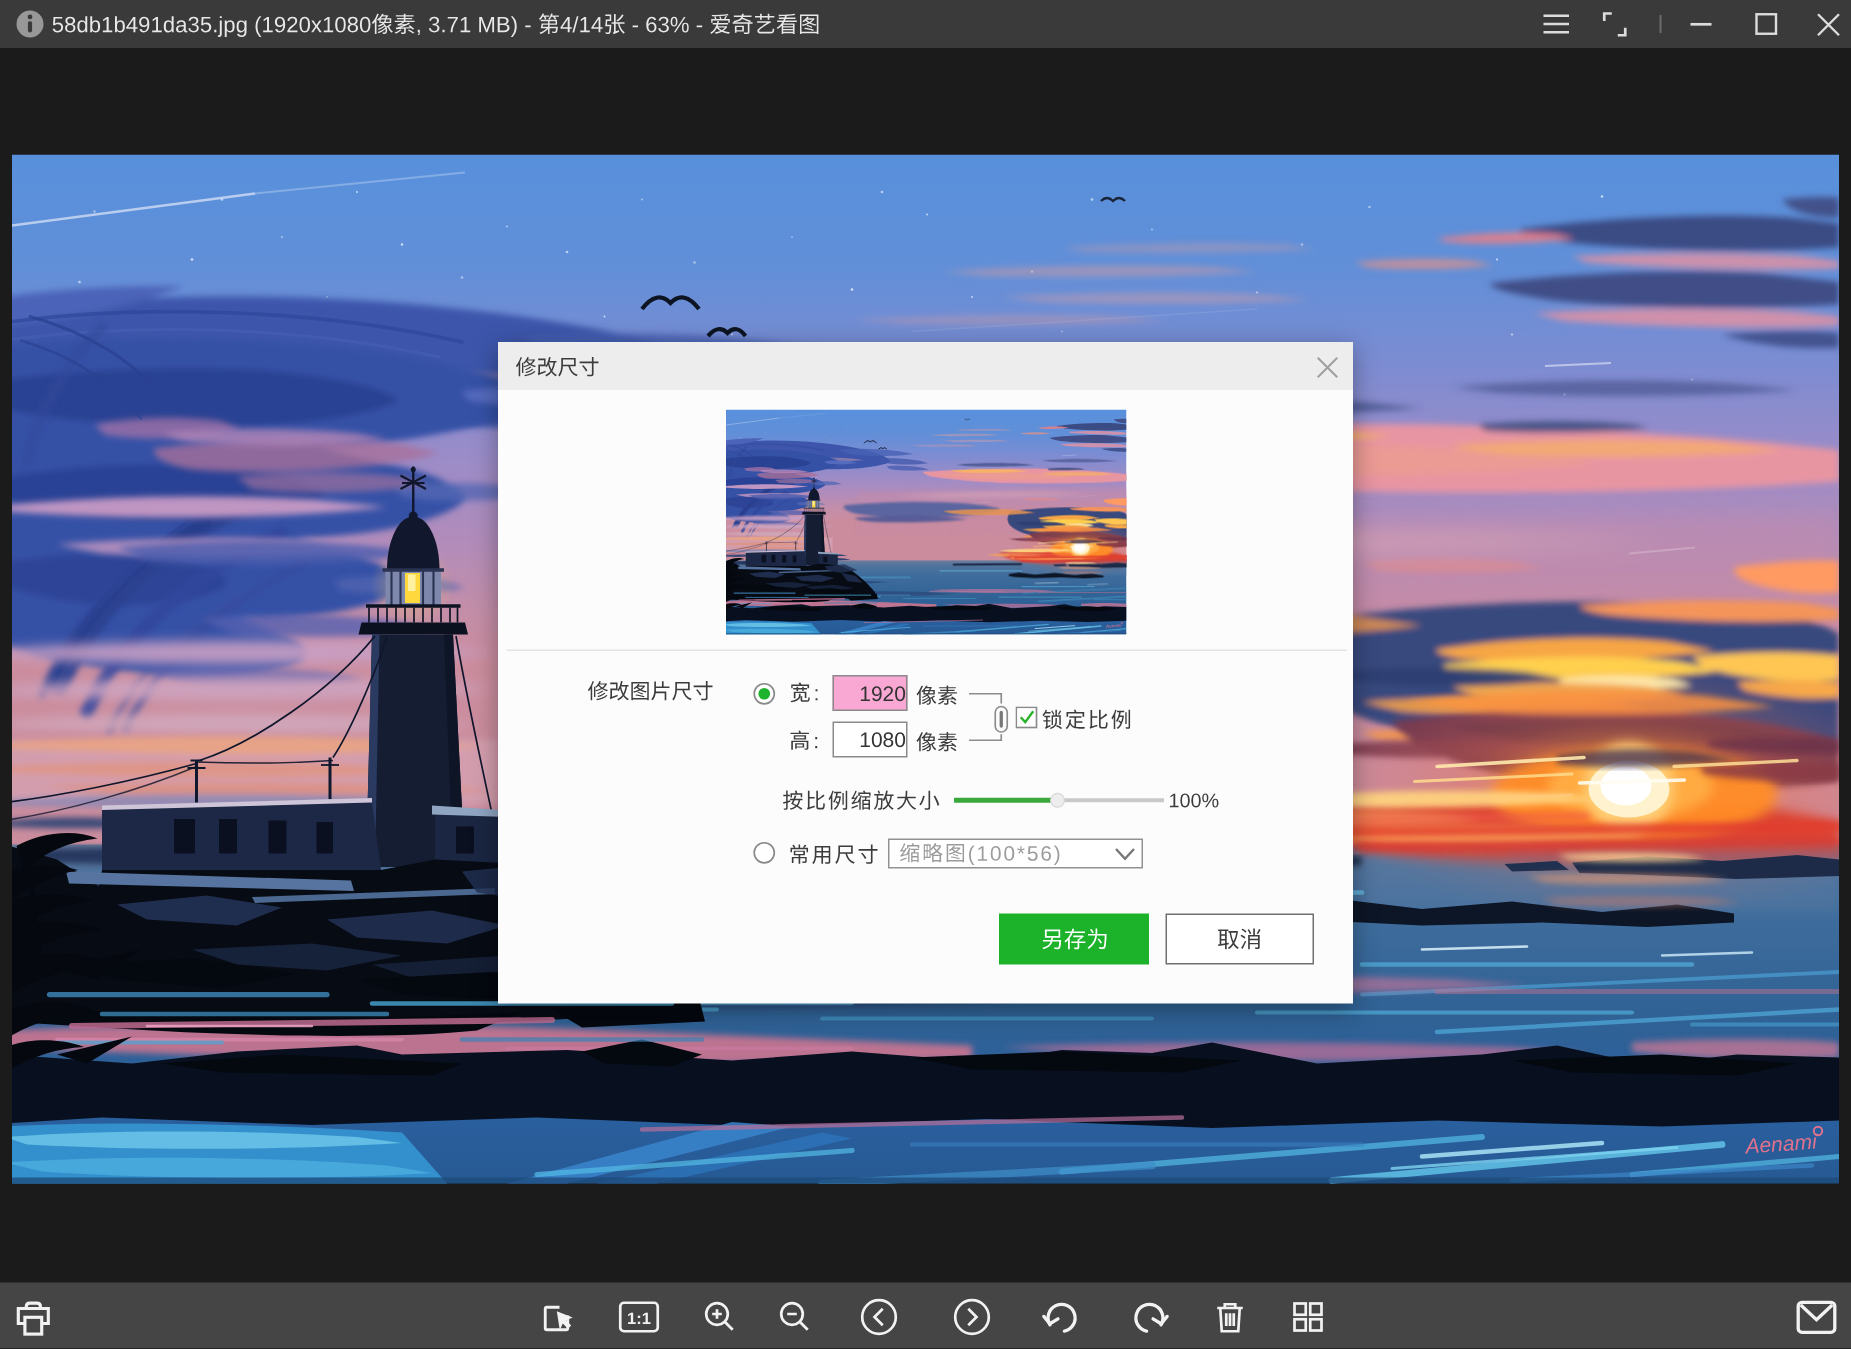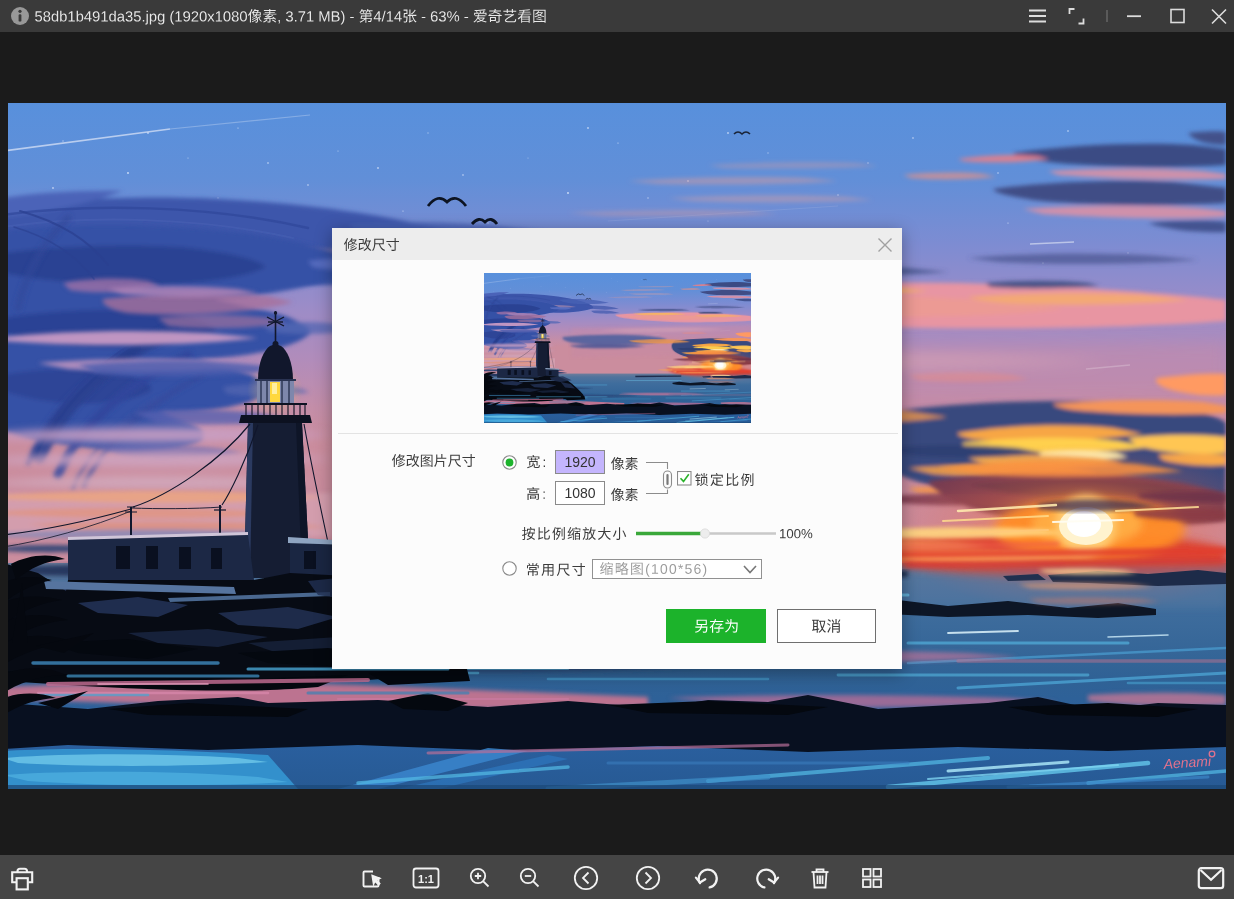--- a/index.html
+++ b/index.html
@@ -560,22 +560,22 @@
 <svg class="abs" style="left:502px;top:455px" width="16" height="16" viewBox="0 0 16 16">
     <circle cx="7.5" cy="7.5" r="6.7" fill="#fff" stroke="#8a8a8a" stroke-width="1.1"></circle>
     <circle cx="7.5" cy="7.5" r="3.9" fill="#1db32c"></circle>
   </svg>
 <svg style="position:absolute;left:525.0px;top:453.4px;width:22.0px;height:17.2px;" viewBox="-1.4 -13.9 22.0 17.2">
     <path d="M7.3 -2.7V-0.4C7.3 0.7 7.7 1 9.1 1C9.4 1 11.4 1 11.7 1C13 1 13.3 0.4 13.5 -1.7C13.2 -1.8 12.7 -1.9 12.5 -2.1C12.4 -0.2 12.3 0 11.6 0C11.2 0 9.5 0 9.2 0C8.5 0 8.4 -0 8.4 -0.4V-2.7ZM6.2 -4.4V-3.3C6.2 -2.2 5.8 -0.6 0.6 0.4C0.8 0.7 1.2 1.1 1.3 1.3C6.7 0.1 7.3 -1.8 7.3 -3.3V-4.4ZM2.8 -5.8V-1.4H3.9V-4.9H10.1V-1.5H11.2V-5.8ZM6 -11.6C6.2 -11.3 6.4 -10.9 6.6 -10.5H1.1V-8H2V-9.6H11.9V-8H13V-10.5H7.9C7.7 -10.9 7.4 -11.5 7.1 -11.9ZM8.4 -9.1V-8.2H5.7V-9.1H4.6V-8.2H2.4V-7.3H4.6V-6.3H5.7V-7.3H8.4V-6.3H9.4V-7.3H11.6V-8.2H9.4V-9.1Z M17.3 -6V-7.4H18.6V-6ZM17.3 0V-1.4H18.6V0Z" fill="#3c3c3c"></path>
   </svg>
 <svg style="position:absolute;left:525.0px;top:484.5px;width:21.8px;height:16.9px;" viewBox="-1.2 -13.8 21.8 16.9">
     <path d="M4 -7.8H10.1V-6.6H4ZM3 -8.6V-5.8H11.2V-8.6ZM6.2 -11.6 6.6 -10.3H0.8V-9.4H13.1V-10.3H7.7C7.6 -10.8 7.4 -11.3 7.2 -11.8ZM1.3 -5V1.1H2.4V-4.1H11.6V0C11.6 0.2 11.6 0.2 11.4 0.2C11.2 0.2 10.6 0.2 10 0.2C10.1 0.4 10.2 0.8 10.3 1C11.2 1 11.8 1 12.2 0.9C12.5 0.7 12.7 0.5 12.7 0V-5ZM3.9 -3.3V0.3H4.9V-0.4H9.9V-3.3ZM4.9 -2.5H8.9V-1.2H4.9Z M17.3 -6V-7.4H18.6V-6ZM17.3 0V-1.4H18.6V0Z" fill="#3c3c3c"></path>
   </svg>
-<div class="abs" style="left:555px;top:450px;width:50px;height:24px;border:1px solid #8a8a8a;background:#c4b5fd;font-size:14px;color:#333;text-align:center;line-height:22px">1920</div>
-<div class="abs" style="left:555px;top:481px;width:50px;height:24px;border:1px solid #8a8a8a;background:#fff;font-size:14px;color:#333;text-align:center;line-height:22px">1080</div>
+<div class="abs" style="left:555px;top:450px;width:50px;height:24px;border:1px solid #8a8a8a;background:#f9a8d4;font-size:14px;color:#333;text-align:right;line-height:22px">1920</div>
+<div class="abs" style="left:555px;top:481px;width:50px;height:24px;border:1px solid #8a8a8a;background:#fff;font-size:14px;color:#333;text-align:right;line-height:22px">1080</div>
 <svg style="position:absolute;left:609.0px;top:454.6px;width:30.9px;height:16.9px;" viewBox="-1.6 -13.8 30.9 16.9">
     <path d="M6.8 -9.9H9.3C9.1 -9.5 8.8 -9.1 8.5 -8.8H5.9C6.2 -9.2 6.5 -9.6 6.8 -9.9ZM6.8 -11.7C6.2 -10.6 5.1 -9.1 3.6 -8C3.8 -7.9 4.1 -7.5 4.3 -7.3C4.5 -7.5 4.8 -7.7 5 -7.9V-5.8H7.2C6.5 -5.2 5.5 -4.6 4 -4.1C4.2 -4 4.5 -3.7 4.6 -3.5C5.9 -3.9 6.8 -4.4 7.5 -4.9C7.7 -4.7 7.9 -4.5 8.1 -4.2C7.1 -3.4 5.4 -2.5 4 -2.1C4.2 -1.9 4.5 -1.6 4.6 -1.4C5.8 -1.9 7.4 -2.8 8.5 -3.6C8.6 -3.4 8.7 -3.1 8.8 -2.9C7.7 -1.7 5.6 -0.6 3.9 -0.1C4.1 0 4.4 0.4 4.5 0.6C6 0.1 7.8 -0.9 9 -2C9.1 -1.1 9 -0.3 8.7 -0C8.5 0.2 8.2 0.2 8 0.2C7.7 0.2 7.4 0.2 7 0.2C7.2 0.4 7.3 0.8 7.3 1.1C7.6 1.1 7.9 1.1 8.2 1.1C8.7 1.1 9 1 9.4 0.6C10 0.1 10.2 -1.5 9.7 -2.9L10.4 -3.2C10.9 -1.7 11.8 -0.4 12.9 0.3C13 0.1 13.4 -0.3 13.6 -0.5C12.5 -1.1 11.6 -2.3 11.2 -3.6C11.7 -3.9 12.3 -4.2 12.7 -4.5L12 -5.2C11.4 -4.7 10.3 -4.1 9.5 -3.6C9.1 -4.3 8.7 -4.9 8.1 -5.4L8.4 -5.8H12.6V-8.8H9.6C10 -9.3 10.4 -9.8 10.7 -10.4L10.1 -10.8L9.9 -10.8H7.4L7.8 -11.6ZM6 -8H8.4C8.4 -7.6 8.2 -7.1 7.9 -6.6H6ZM9.3 -8H11.6V-6.6H8.9C9.2 -7.1 9.3 -7.6 9.3 -8ZM3.7 -11.7C2.9 -9.6 1.7 -7.5 0.4 -6.1C0.6 -5.9 0.9 -5.3 1 -5.1C1.4 -5.5 1.8 -6.1 2.2 -6.6V1.1H3.2V-8.2C3.8 -9.2 4.3 -10.3 4.7 -11.4Z M22.9 -1.2C24.1 -0.6 25.6 0.3 26.3 0.9L27.1 0.3C26.3 -0.4 24.8 -1.2 23.7 -1.8ZM18.1 -1.8C17.3 -1 15.9 -0.3 14.6 0.2C14.9 0.4 15.3 0.7 15.5 0.9C16.7 0.4 18.1 -0.5 19.1 -1.4ZM16.7 -4.1C17 -4.2 17.4 -4.3 20.2 -4.4C18.9 -3.9 17.8 -3.5 17.3 -3.3C16.5 -3 15.8 -2.9 15.4 -2.8C15.5 -2.5 15.6 -2.1 15.6 -1.9C16 -2 16.5 -2.1 20.7 -2.3V-0.1C20.7 0.1 20.6 0.1 20.4 0.1C20.2 0.1 19.4 0.1 18.6 0.1C18.7 0.4 18.9 0.8 19 1.1C20 1.1 20.7 1.1 21.1 0.9C21.6 0.7 21.7 0.5 21.7 -0.1V-2.4L25.2 -2.6C25.6 -2.2 25.9 -1.9 26.1 -1.7L27 -2.2C26.4 -2.9 25.2 -3.8 24.2 -4.4L23.4 -3.9C23.7 -3.7 24 -3.5 24.3 -3.3L18.6 -3C20.5 -3.6 22.5 -4.4 24.4 -5.4L23.6 -6.1C23.1 -5.8 22.5 -5.5 22 -5.2L18.7 -5.1C19.5 -5.4 20.2 -5.8 20.9 -6.2L20.6 -6.5H27.3V-7.3H21.5V-8.2H25.8V-9H21.5V-9.9H26.6V-10.7H21.5V-11.8H20.5V-10.7H15.5V-9.9H20.5V-9H16.2V-8.2H20.5V-7.3H14.8V-6.5H19.7C18.8 -5.9 17.7 -5.4 17.4 -5.3C17 -5.1 16.7 -5 16.4 -5C16.5 -4.8 16.7 -4.3 16.7 -4.1Z" fill="#3c3c3c"></path>
   </svg>
 <svg style="position:absolute;left:609.0px;top:485.6px;width:30.9px;height:16.9px;" viewBox="-1.6 -13.8 30.9 16.9">
     <path d="M6.8 -9.9H9.3C9.1 -9.5 8.8 -9.1 8.5 -8.8H5.9C6.2 -9.2 6.5 -9.6 6.8 -9.9ZM6.8 -11.7C6.2 -10.6 5.1 -9.1 3.6 -8C3.8 -7.9 4.1 -7.5 4.3 -7.3C4.5 -7.5 4.8 -7.7 5 -7.9V-5.8H7.2C6.5 -5.2 5.5 -4.6 4 -4.1C4.2 -4 4.5 -3.7 4.6 -3.5C5.9 -3.9 6.8 -4.4 7.5 -4.9C7.7 -4.7 7.9 -4.5 8.1 -4.2C7.1 -3.4 5.4 -2.5 4 -2.1C4.2 -1.9 4.5 -1.6 4.6 -1.4C5.8 -1.9 7.4 -2.8 8.5 -3.6C8.6 -3.4 8.7 -3.1 8.8 -2.9C7.7 -1.7 5.6 -0.6 3.9 -0.1C4.1 0 4.4 0.4 4.5 0.6C6 0.1 7.8 -0.9 9 -2C9.1 -1.1 9 -0.3 8.7 -0C8.5 0.2 8.2 0.2 8 0.2C7.7 0.2 7.4 0.2 7 0.2C7.2 0.4 7.3 0.8 7.3 1.1C7.6 1.1 7.9 1.1 8.2 1.1C8.7 1.1 9 1 9.4 0.6C10 0.1 10.2 -1.5 9.7 -2.9L10.4 -3.2C10.9 -1.7 11.8 -0.4 12.9 0.3C13 0.1 13.4 -0.3 13.6 -0.5C12.5 -1.1 11.6 -2.3 11.2 -3.6C11.7 -3.9 12.3 -4.2 12.7 -4.5L12 -5.2C11.4 -4.7 10.3 -4.1 9.5 -3.6C9.1 -4.3 8.7 -4.9 8.1 -5.4L8.4 -5.8H12.6V-8.8H9.6C10 -9.3 10.4 -9.8 10.7 -10.4L10.1 -10.8L9.9 -10.8H7.4L7.8 -11.6ZM6 -8H8.4C8.4 -7.6 8.2 -7.1 7.9 -6.6H6ZM9.3 -8H11.6V-6.6H8.9C9.2 -7.1 9.3 -7.6 9.3 -8ZM3.7 -11.7C2.9 -9.6 1.7 -7.5 0.4 -6.1C0.6 -5.9 0.9 -5.3 1 -5.1C1.4 -5.5 1.8 -6.1 2.2 -6.6V1.1H3.2V-8.2C3.8 -9.2 4.3 -10.3 4.7 -11.4Z M22.9 -1.2C24.1 -0.6 25.6 0.3 26.3 0.9L27.1 0.3C26.3 -0.4 24.8 -1.2 23.7 -1.8ZM18.1 -1.8C17.3 -1 15.9 -0.3 14.6 0.2C14.9 0.4 15.3 0.7 15.5 0.9C16.7 0.4 18.1 -0.5 19.1 -1.4ZM16.7 -4.1C17 -4.2 17.4 -4.3 20.2 -4.4C18.9 -3.9 17.8 -3.5 17.3 -3.3C16.5 -3 15.8 -2.9 15.4 -2.8C15.5 -2.5 15.6 -2.1 15.6 -1.9C16 -2 16.5 -2.1 20.7 -2.3V-0.1C20.7 0.1 20.6 0.1 20.4 0.1C20.2 0.1 19.4 0.1 18.6 0.1C18.7 0.4 18.9 0.8 19 1.1C20 1.1 20.7 1.1 21.1 0.9C21.6 0.7 21.7 0.5 21.7 -0.1V-2.4L25.2 -2.6C25.6 -2.2 25.9 -1.9 26.1 -1.7L27 -2.2C26.4 -2.9 25.2 -3.8 24.2 -4.4L23.4 -3.9C23.7 -3.7 24 -3.5 24.3 -3.3L18.6 -3C20.5 -3.6 22.5 -4.4 24.4 -5.4L23.6 -6.1C23.1 -5.8 22.5 -5.5 22 -5.2L18.7 -5.1C19.5 -5.4 20.2 -5.8 20.9 -6.2L20.6 -6.5H27.3V-7.3H21.5V-8.2H25.8V-9H21.5V-9.9H26.6V-10.7H21.5V-11.8H20.5V-10.7H15.5V-9.9H20.5V-9H16.2V-8.2H20.5V-7.3H14.8V-6.5H19.7C18.8 -5.9 17.7 -5.4 17.4 -5.3C17 -5.1 16.7 -5 16.4 -5C16.5 -4.8 16.7 -4.3 16.7 -4.1Z" fill="#3c3c3c"></path>
   </svg>
 <svg class="abs" style="left:640px;top:455px" width="40" height="45" viewBox="0 0 40 45">
     <g stroke="#8c8c8c" stroke-width="1.1" fill="none">
 <path d="M6,7.5 H27.5 V14"></path>
       <path d="M27.5,34.5 V38.5 H6"></path>

